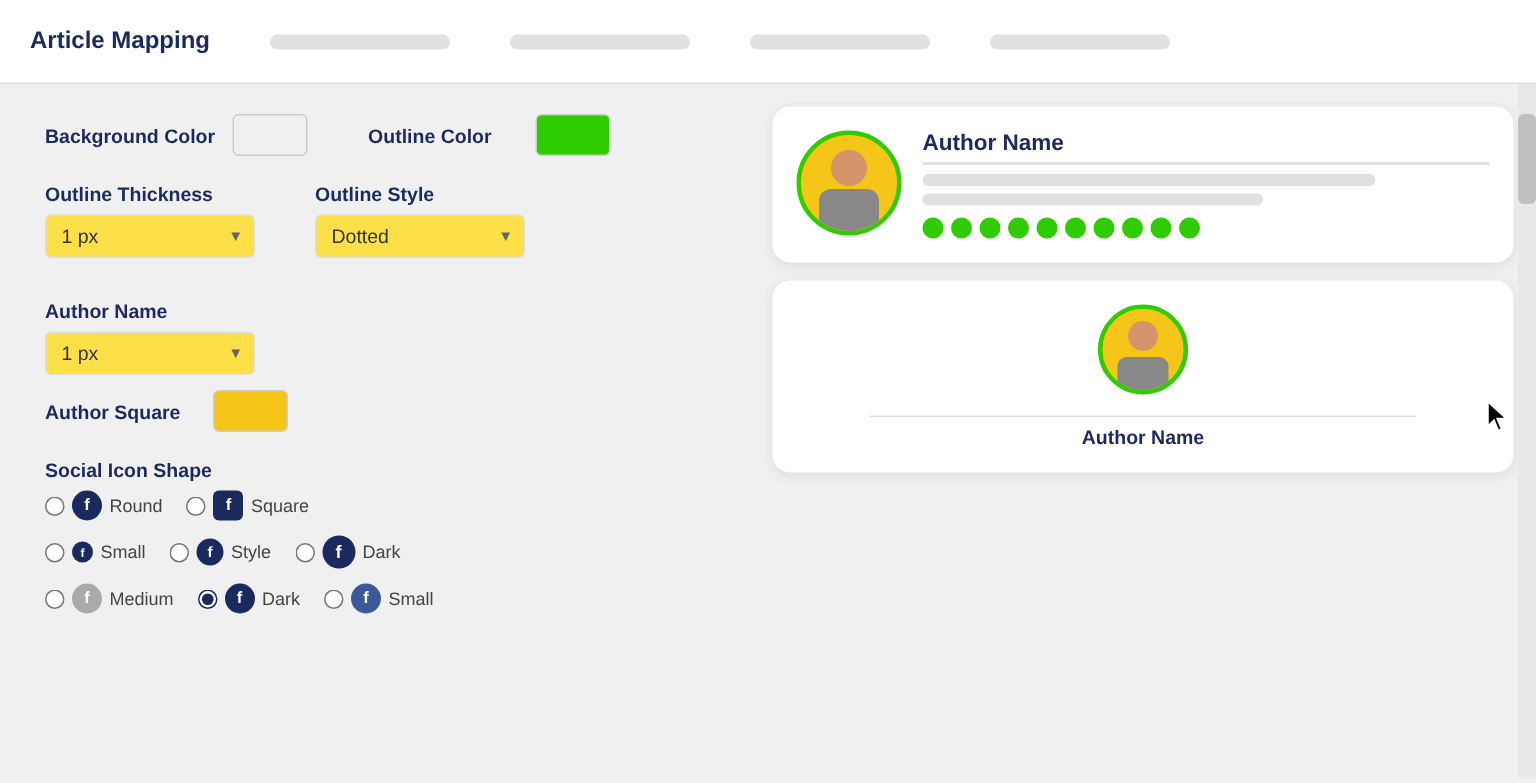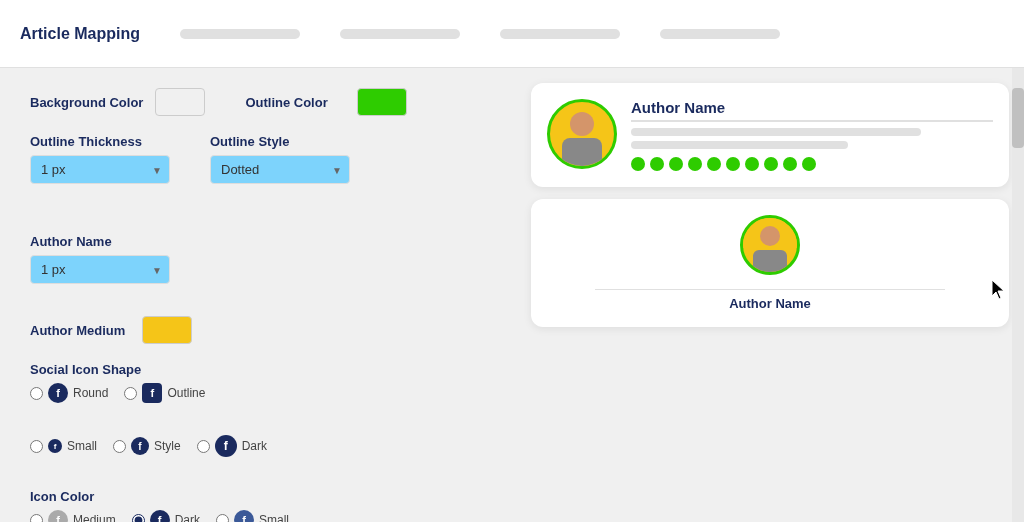--- a/index.html
+++ b/index.html
@@ -11,21 +11,21 @@
     }
     .app-container {
       width: 1024px;
       height: 522px;
       background: #f0f0f0;
       position: relative;
     }
     
     .top-bar {
       background: #fff;
-      height: 68px;
+      height: 56px;
       display: flex;
       align-items: center;
       padding: 0 20px;
       gap: 40px;
       border-bottom: 1px solid #e0e0e0;
     }
     .top-bar-title {
       font-weight: 700;
       font-size: 16px;
       color: #1a2a5e;
@@ -35,21 +35,21 @@
       background: #e0e0e0;
       border-radius: 20px;
       height: 10px;
       flex: 1;
       max-width: 120px;
     }
     
     .main-content {
       display: flex;
       height: calc(522px - 60px);
-      gap: 16px;
+      gap: 0;
     }
     
     .left-panel {
       width: 500px;
       padding: 20px 30px;
       overflow-y: auto;
     }
     
     .right-panel {
       flex: 1;
@@ -97,21 +97,21 @@
       align-items: center;
       gap: 12px;
     }
     .form-label {
       font-weight: 700;
       font-size: 13px;
       color: #1a2a5e;
       min-width: 100px;
     }
     .form-block {
-      margin-bottom: 32px;
+      margin-bottom: 10px;
     }
     .form-block .form-label {
       display: block;
       margin-bottom: 6px;
     }
     .color-swatch {
       width: 50px;
       height: 28px;
       border-radius: 4px;
       border: 1px solid #ccc;
@@ -120,21 +120,21 @@
     .color-swatch.white { background: #f0f0f0; border: 1px solid #ccc; }
     .color-swatch.green { background: #2ecc00; }
     .color-swatch.yellow { background: #f5c518; }
     .select-wrapper {
       position: relative;
       display: inline-block;
     }
     .select-wrapper select {
       appearance: none;
       -webkit-appearance: none;
-      background: #7dd3fc;
+      background: #fde047;
       border: 1px solid #ddd;
       border-radius: 4px;
       padding: 6px 28px 6px 10px;
       font-size: 13px;
       color: #333;
       width: 140px;
       cursor: pointer;
     }
     .select-arrow {
       position: absolute;
@@ -351,37 +351,37 @@
           <select>
             <option>1 px</option>
             <option>2 px</option>
           </select>
           <span class="select-arrow">▼</span>
         </div>
       </div>
 
       <div class="form-row">
         <div class="form-group">
-          <span class="form-label">Author Medium</span>
+          <span class="form-label">Author Square</span>
           <div class="color-swatch yellow"></div>
         </div>
       </div>
 
       <div class="form-block">
         <span class="form-label section-label">Social Icon Shape</span>
         <div class="radio-group">
           <label class="radio-item">
             <input type="radio" name="shape" style="">
             <span class="radio-icon round">f</span>
             <span>Round</span>
           </label>
           <label class="radio-item">
             <input type="radio" name="shape" style="">
             <span class="radio-icon">f</span>
-            <span>Outline</span>
+            <span>Square</span>
           </label>
         </div>
       </div>
 
       <div class="form-block">
         <div class="radio-group">
           <label class="radio-item">
             <input type="radio" name="size" style="">
             <span class="radio-icon round" style="width:14px;height:14px;font-size:8px;">f</span>
             <span>Small</span>
@@ -393,21 +393,20 @@
           </label>
           <label class="radio-item">
             <input type="radio" name="size" style="">
             <span class="radio-icon round" style="width:22px;height:22px;font-size:12px;">f</span>
             <span>Dark</span>
           </label>
         </div>
       </div>
 
       <div class="form-block">
-        <span class="form-label section-label">Icon Color</span>
         <div class="radio-group">
           <label class="radio-item">
             <input type="radio" name="iconcolor" style="">
             <span class="radio-icon round" style="background:#aaa;">f</span>
             <span>Medium</span>
           </label>
           <label class="radio-item">
             <input type="radio" name="iconcolor" checked="" style="">
             <span class="radio-icon round" style="background:#1a2a5e;">f</span>
             <span>Dark</span>

